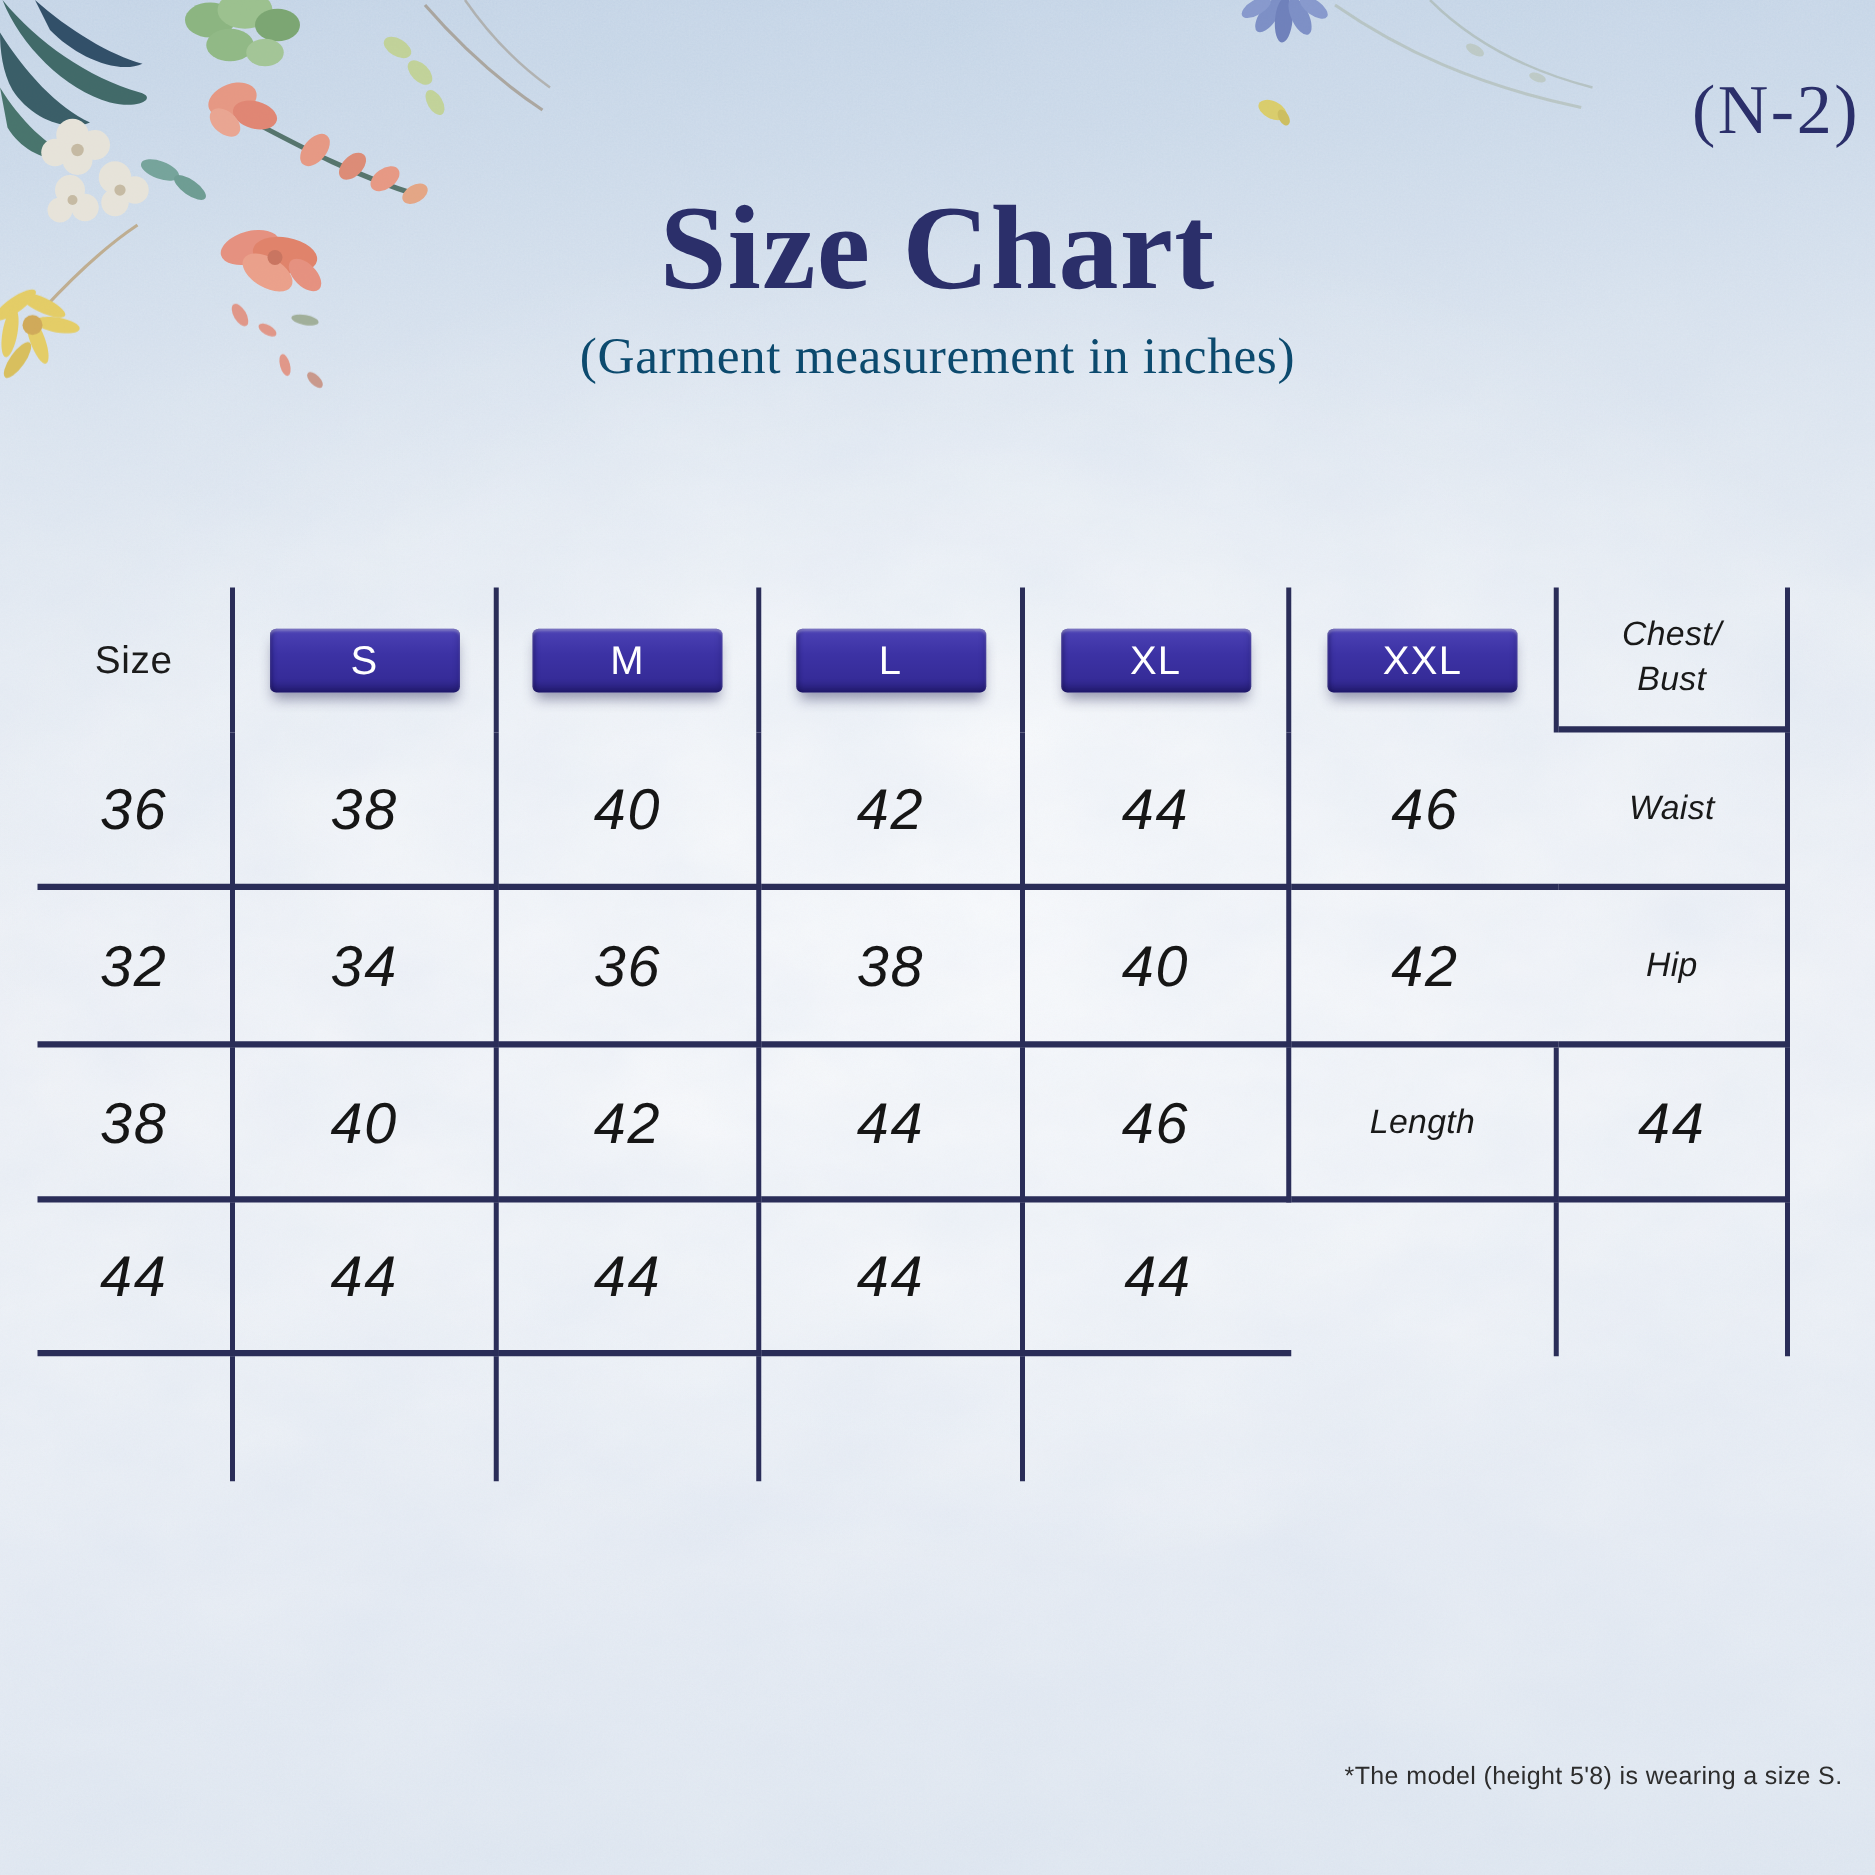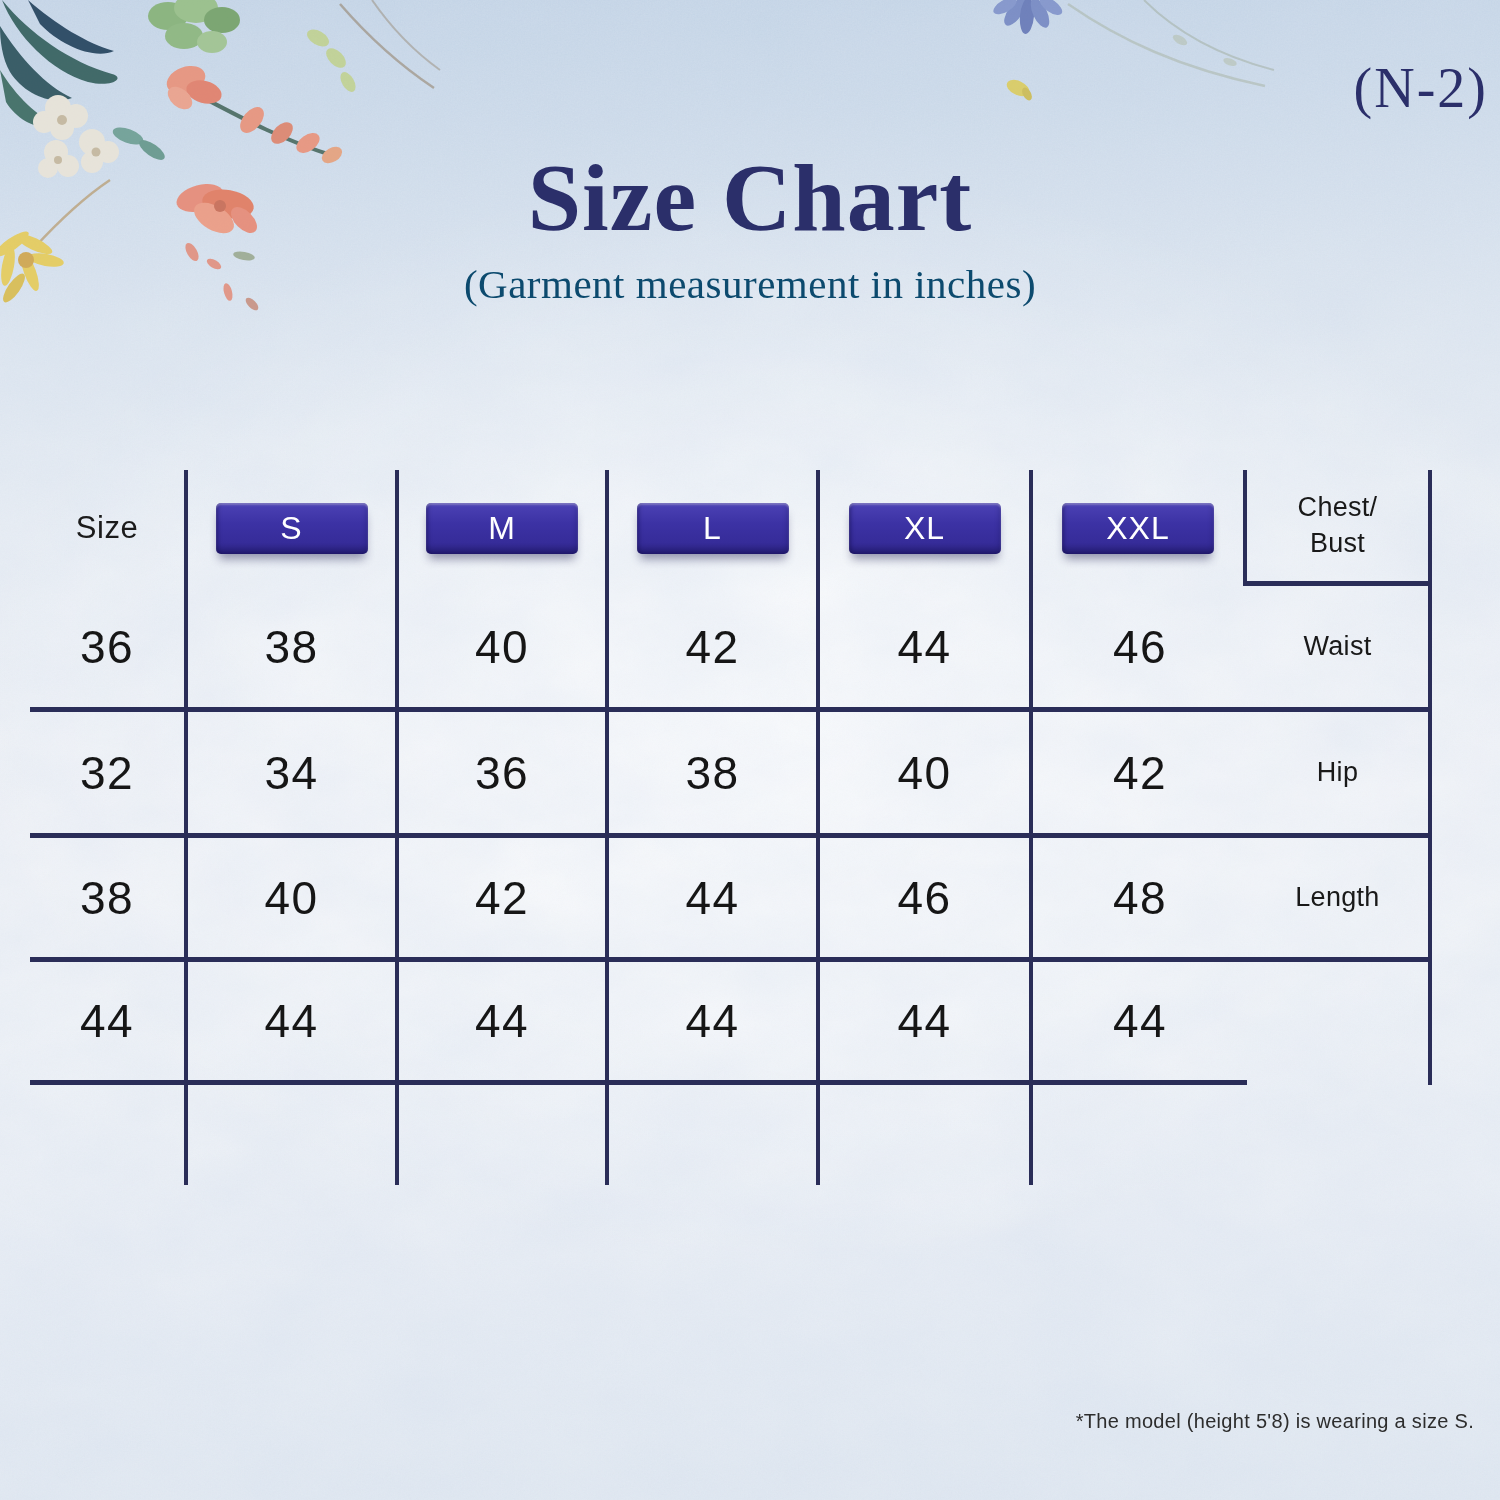--- a/index.html
+++ b/index.html
@@ -30,21 +30,21 @@
   }
 
   .size-table{
     position:absolute;left:30px;top:470px;width:1402px;height:715px;
     display:grid;
     grid-template-columns:158px 211px 210px 211px 213px 214px 185px;
     grid-template-rows:116px 126px 126px 124px 123px 100px;
   }
   .c{box-sizing:border-box;display:flex;align-items:center;justify-content:center;flex-direction:column;}
   .br{border-right:4px solid #2a2d58;justify-content:center;}
-  .bb{border-bottom:5px solid #2a2d58;}
+  .bb{border-bottom:5px solid #2a2d58;font-style:italic;}
   .corner-label{font-size:31px;font-weight:500;color:#1b1b1b;letter-spacing:.5px;}
   .row-label{font-size:27px;font-weight:500;color:#191919;line-height:1.3;text-align:center;letter-spacing:.3px;}
   .value{font-size:46px;font-weight:300;color:#161616;letter-spacing:1.5px;}
   .badge{
     width:152px;height:51px;border-radius:5px;
     display:flex;align-items:center;justify-content:center;
     background:linear-gradient(180deg,#4c42b5 0%,#3c32a4 40%,#362c99 78%,#2e2586 100%);
     box-shadow:0 8px 10px -3px rgba(35,35,85,.45),
                inset 0 2px 2px rgba(255,255,255,.3),
                inset 0 -4px 6px rgba(10,5,60,.35),
@@ -261,23 +261,20 @@
     </div>
   <div class="c br bb">
       <span class="value">42</span>
     </div>
   <div class="c br bb">
       <span class="value">44</span>
     </div>
   <div class="c br bb">
       <span class="value">46</span>
     </div>
-  <div class="c bb">
-      <span class="value">48</span>
-    </div>
 
   <div class="c br bb">
     <span class="row-label">Length</span>
   </div>
   <div class="c br bb">
       <span class="value">44</span>
     </div>
   <div class="c br bb">
       <span class="value">44</span>
     </div>

